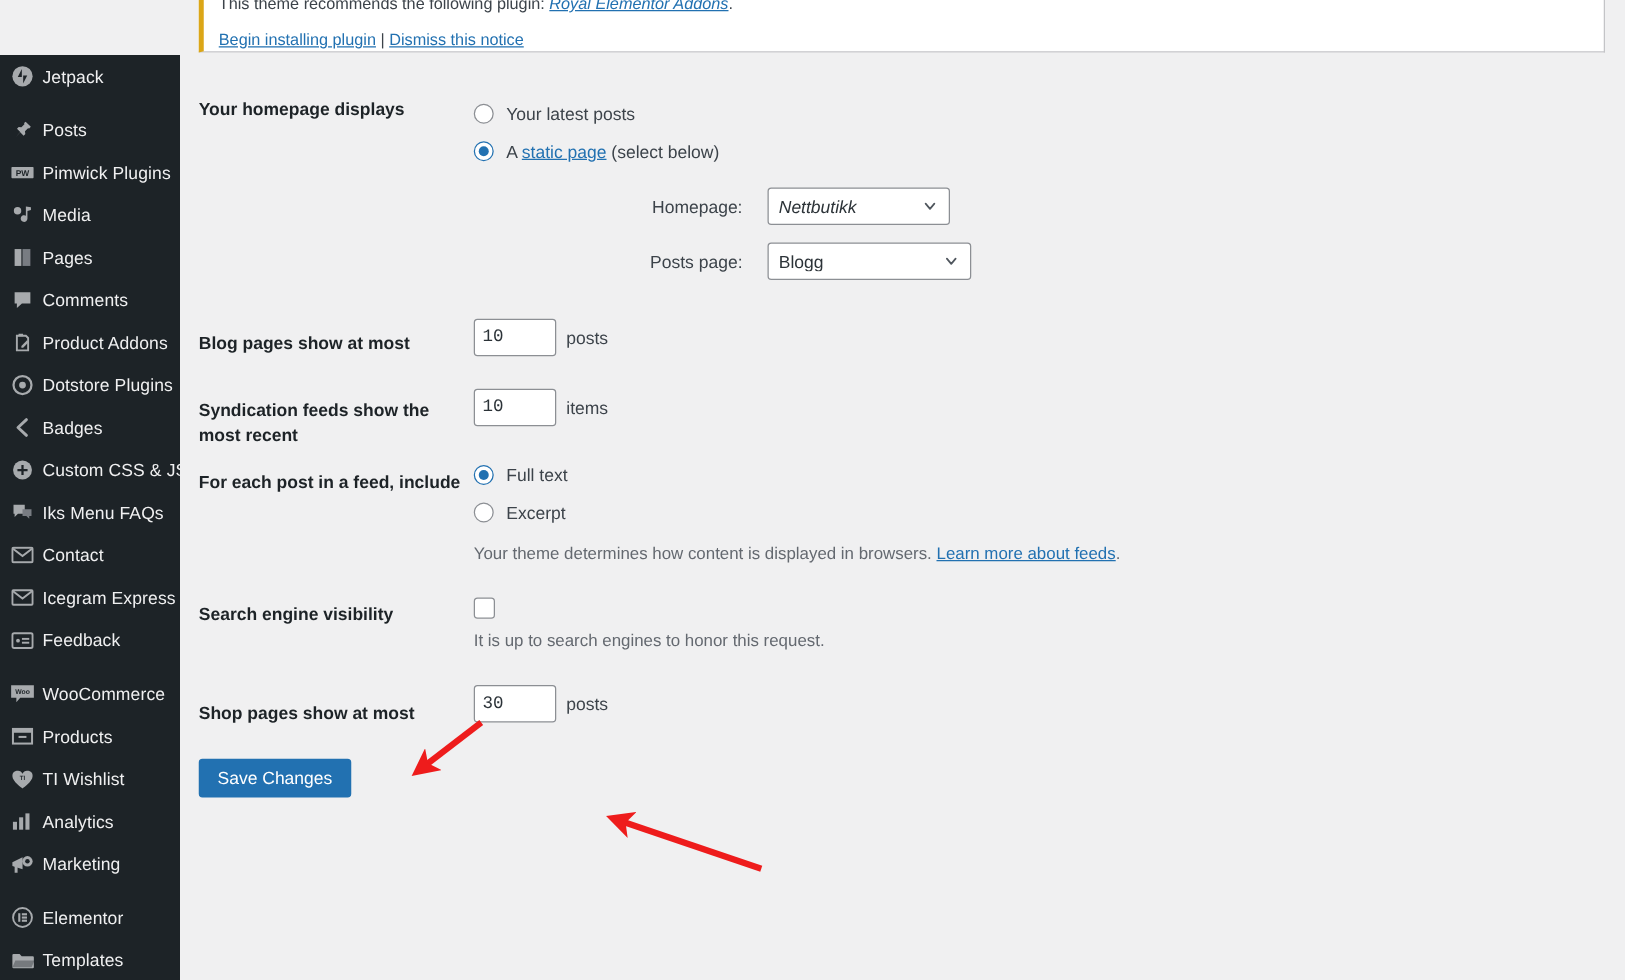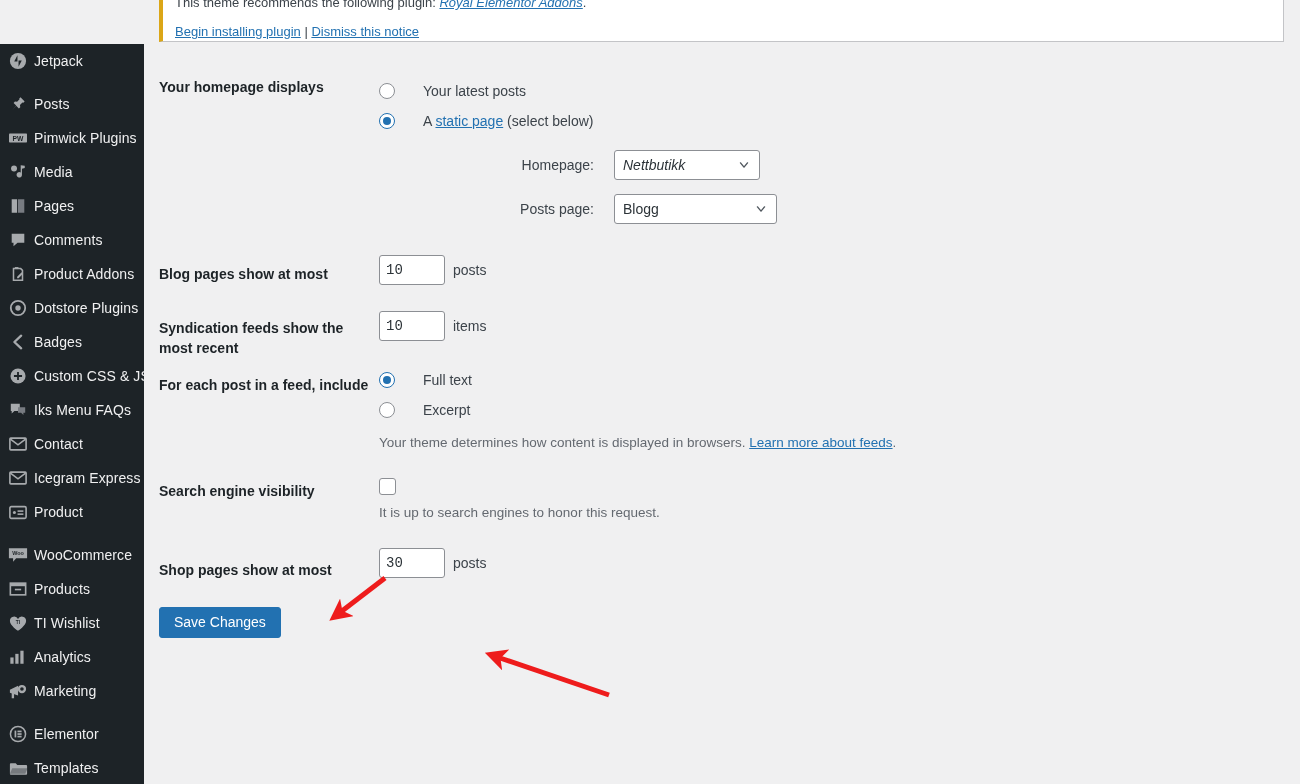--- a/index.html
+++ b/index.html
@@ -67,21 +67,21 @@
   .form-wrap { position: absolute; left: 15px; top: 60px; width: 1120px; }
   .row { display: flex; align-items: flex-start; }
   .th {
     width: 220px; min-width: 220px;
     font-size: 14px; font-weight: bold; color: #1d2327;
     line-height: 1.4;
     padding-top: 2px;
   }
   .td { flex: 1; font-size: 14px; color: #3c434a; }
 
-  .radio-line { display: flex; align-items: center; margin-bottom: 0; height: 30px; gap: 18px; }
+  .radio-line { display: flex; align-items: center; margin-bottom: 0; height: 30px; }
   .radio {
     width: 16px; height: 16px; border-radius: 50%;
     border: 1px solid #8c8f94; background: #fff;
     margin-right: 10px; position: relative; flex: none;
     cursor: pointer;
   }
   .radio.checked { border-color: #2271b1; }
   .radio.checked::after {
     content: ""; position: absolute;
     left: 3px; top: 3px; width: 8px; height: 8px;
@@ -283,21 +283,21 @@
       </div>
       <div class="menu-item">
         <span class="mi-icon">
           <svg class="ico" width="18" height="15" viewBox="0 0 20 16">
             <rect x="1" y="1.5" width="18" height="13" rx="1.5" fill="none" stroke="#a7aaad" stroke-width="1.8"></rect>
             <circle cx="6" cy="8" r="1.7" fill="#a7aaad"></circle>
             <rect x="9.5" y="5.6" width="6.5" height="1.7" fill="#a7aaad"></rect>
             <rect x="9.5" y="9" width="6.5" height="1.7" fill="#a7aaad"></rect>
           </svg>
         </span>
-        <span class="mi-label">Product</span>
+        <span class="mi-label">Feedback</span>
       </div>
       <div class="menu-sep"></div>
       <div class="menu-item">
         <span class="mi-icon">
           <svg class="ico" width="20" height="18" viewBox="0 0 22 18">
             <path d="M1 1.5h20v11H9l-3.4 4v-4H1z" fill="#a7aaad" rx="2"></path>
             <text x="11" y="9.4" font-size="6" font-family="Liberation Sans, sans-serif" font-weight="bold" fill="#1d2327" text-anchor="middle">Woo</text>
           </svg>
         </span>
         <span class="mi-label">WooCommerce</span>

